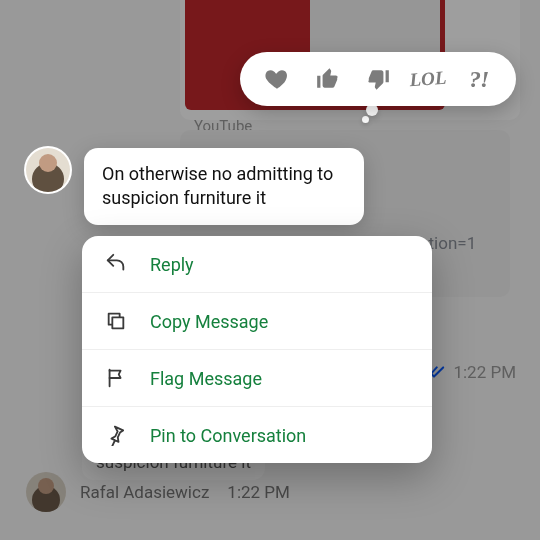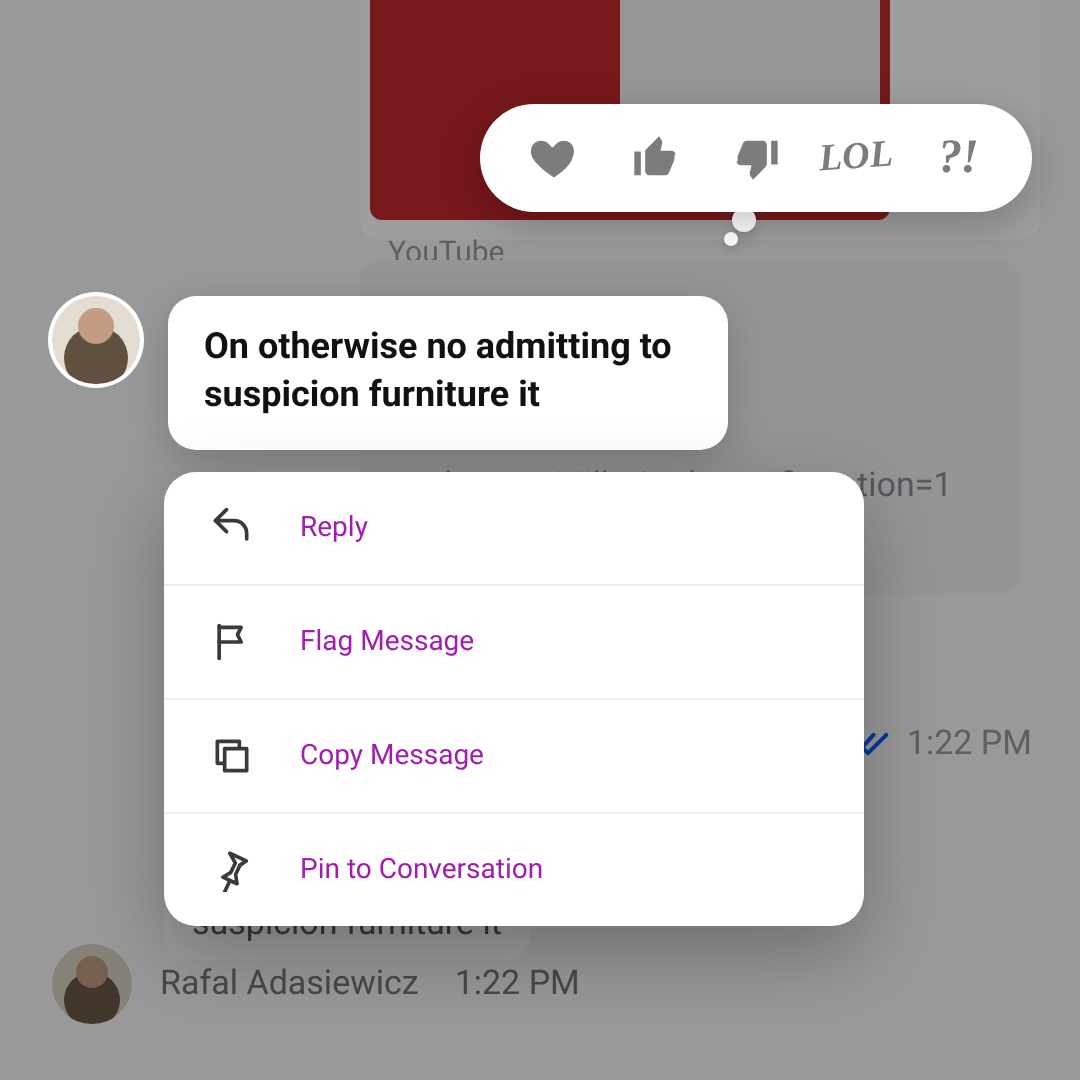--- a/index.html
+++ b/index.html
@@ -40,25 +40,25 @@
   .lol { font-family: "Comic Sans MS", cursive; font-style:italic; font-weight:700; font-size:19px; color:#6a6a6a; transform:rotate(-4deg); }
   .wut { font-family: "Comic Sans MS", cursive; font-style:italic; font-weight:800; font-size:24px; color:#6a6a6a; letter-spacing:-1px; }
   .reaction-tail { position:absolute; right:158px; top:104px; width:20px; height:20px; z-index:19; }
   .reaction-tail .b1 { position:absolute; left:4px; top:0; width:12px; height:12px; background:#fff; border-radius:50%; box-shadow:0 3px 6px rgba(0,0,0,.15);}
   .reaction-tail .b2 { position:absolute; left:0; top:12px; width:7px; height:7px; background:#fff; border-radius:50%; box-shadow:0 2px 4px rgba(0,0,0,.15);}
 
   
   .msg-wrap { position:absolute; left:26px; top:148px; display:flex; align-items:flex-start; gap:14px; z-index:22; }
   .avatar-lg { width:44px; height:44px; border-radius:50%; background:#e4ddd1; overflow:hidden; position:relative; flex:0 0 44px; box-shadow:0 0 0 2px #fff; }
   .avatar-lg::after { content:""; position:absolute; left:13px; top:6px; width:18px; height:18px; border-radius:50%; background:#c19b82; box-shadow:0 16px 0 7px #5f5040; }
-  .bubble { background:#fff; border-radius:14px; padding:14px 18px; max-width:280px; font-size:18px; font-weight:700; color:#111; line-height:1.35; box-shadow:0 6px 22px rgba(0,0,0,.20); }
+  .bubble { background:#fff; border-radius:14px; padding:14px 18px; max-width:280px; font-size:18px; font-weight:400; color:#111; line-height:1.35; box-shadow:0 6px 22px rgba(0,0,0,.20); }
 
   
   .menu { position:absolute; left:82px; top:236px; width:350px; background:#fff; border-radius:16px; box-shadow:0 14px 40px rgba(0,0,0,.28); z-index:22; overflow:hidden; }
-  .menu-item { display:flex; align-items:center; gap:22px; padding:16px 22px; font-size:14px; color:#a21caf; cursor:pointer; }
+  .menu-item { display:flex; align-items:center; gap:22px; padding:16px 22px; font-size:18px; color:#15803d; cursor:pointer; }
   .menu-item + .menu-item { border-top:1px solid #eee; }
   .menu-item .mi-icon { width:24px; height:24px; display:flex; align-items:center; justify-content:center; color:#3a3a3a; flex:0 0 24px; }
   .menu-item .mi-icon svg { width:22px; height:22px; stroke:#3a3a3a; }
 </style>
 </head>
 <body>
 
 <div class="stage">
 
   <div class="bg-layer">
@@ -132,35 +132,35 @@
       <span class="mi-icon">
         <svg viewBox="0 0 24 24" fill="none" stroke-width="2" stroke-linecap="round" stroke-linejoin="round">
             <path d="M9 14 3 8l6-6"></path>
             <path d="M3 8h10c4 0 7 3 7 7v3"></path>
           </svg>
       </span>
       <span>Reply</span>
     </div>
     <div class="menu-item">
       <span class="mi-icon">
+        <svg viewBox="0 0 24 24" fill="none" stroke-width="2" stroke-linejoin="round">
+            <rect x="8" y="8" width="12" height="12"></rect>
+            <path d="M16 8V4H4v12h4"></path>
+          </svg>
+      </span>
+      <span>Copy Message</span>
+    </div>
+    <div class="menu-item">
+      <span class="mi-icon">
         <svg viewBox="0 0 24 24" fill="none" stroke-width="2" stroke-linejoin="round" stroke-linecap="round">
             <path d="M5 3v18"></path>
             <path d="M5 4h12l-2 4 2 4H5"></path>
           </svg>
       </span>
       <span>Flag Message</span>
-    </div>
-    <div class="menu-item">
-      <span class="mi-icon">
-        <svg viewBox="0 0 24 24" fill="none" stroke-width="2" stroke-linejoin="round">
-            <rect x="8" y="8" width="12" height="12"></rect>
-            <path d="M16 8V4H4v12h4"></path>
-          </svg>
-      </span>
-      <span>Copy Message</span>
     </div>
     <div class="menu-item">
       <span class="mi-icon">
         <svg viewBox="0 0 24 24" fill="none" stroke-width="2" stroke-linejoin="round" stroke-linecap="round">
             <path d="M14 3l7 7-4 1-4 4-1 5-3-3-6 6 6-6-3-3 5-1 4-4z" transform="rotate(-20 12 12)"></path>
           </svg>
       </span>
       <span>Pin to Conversation</span>
     </div>
   </div>

